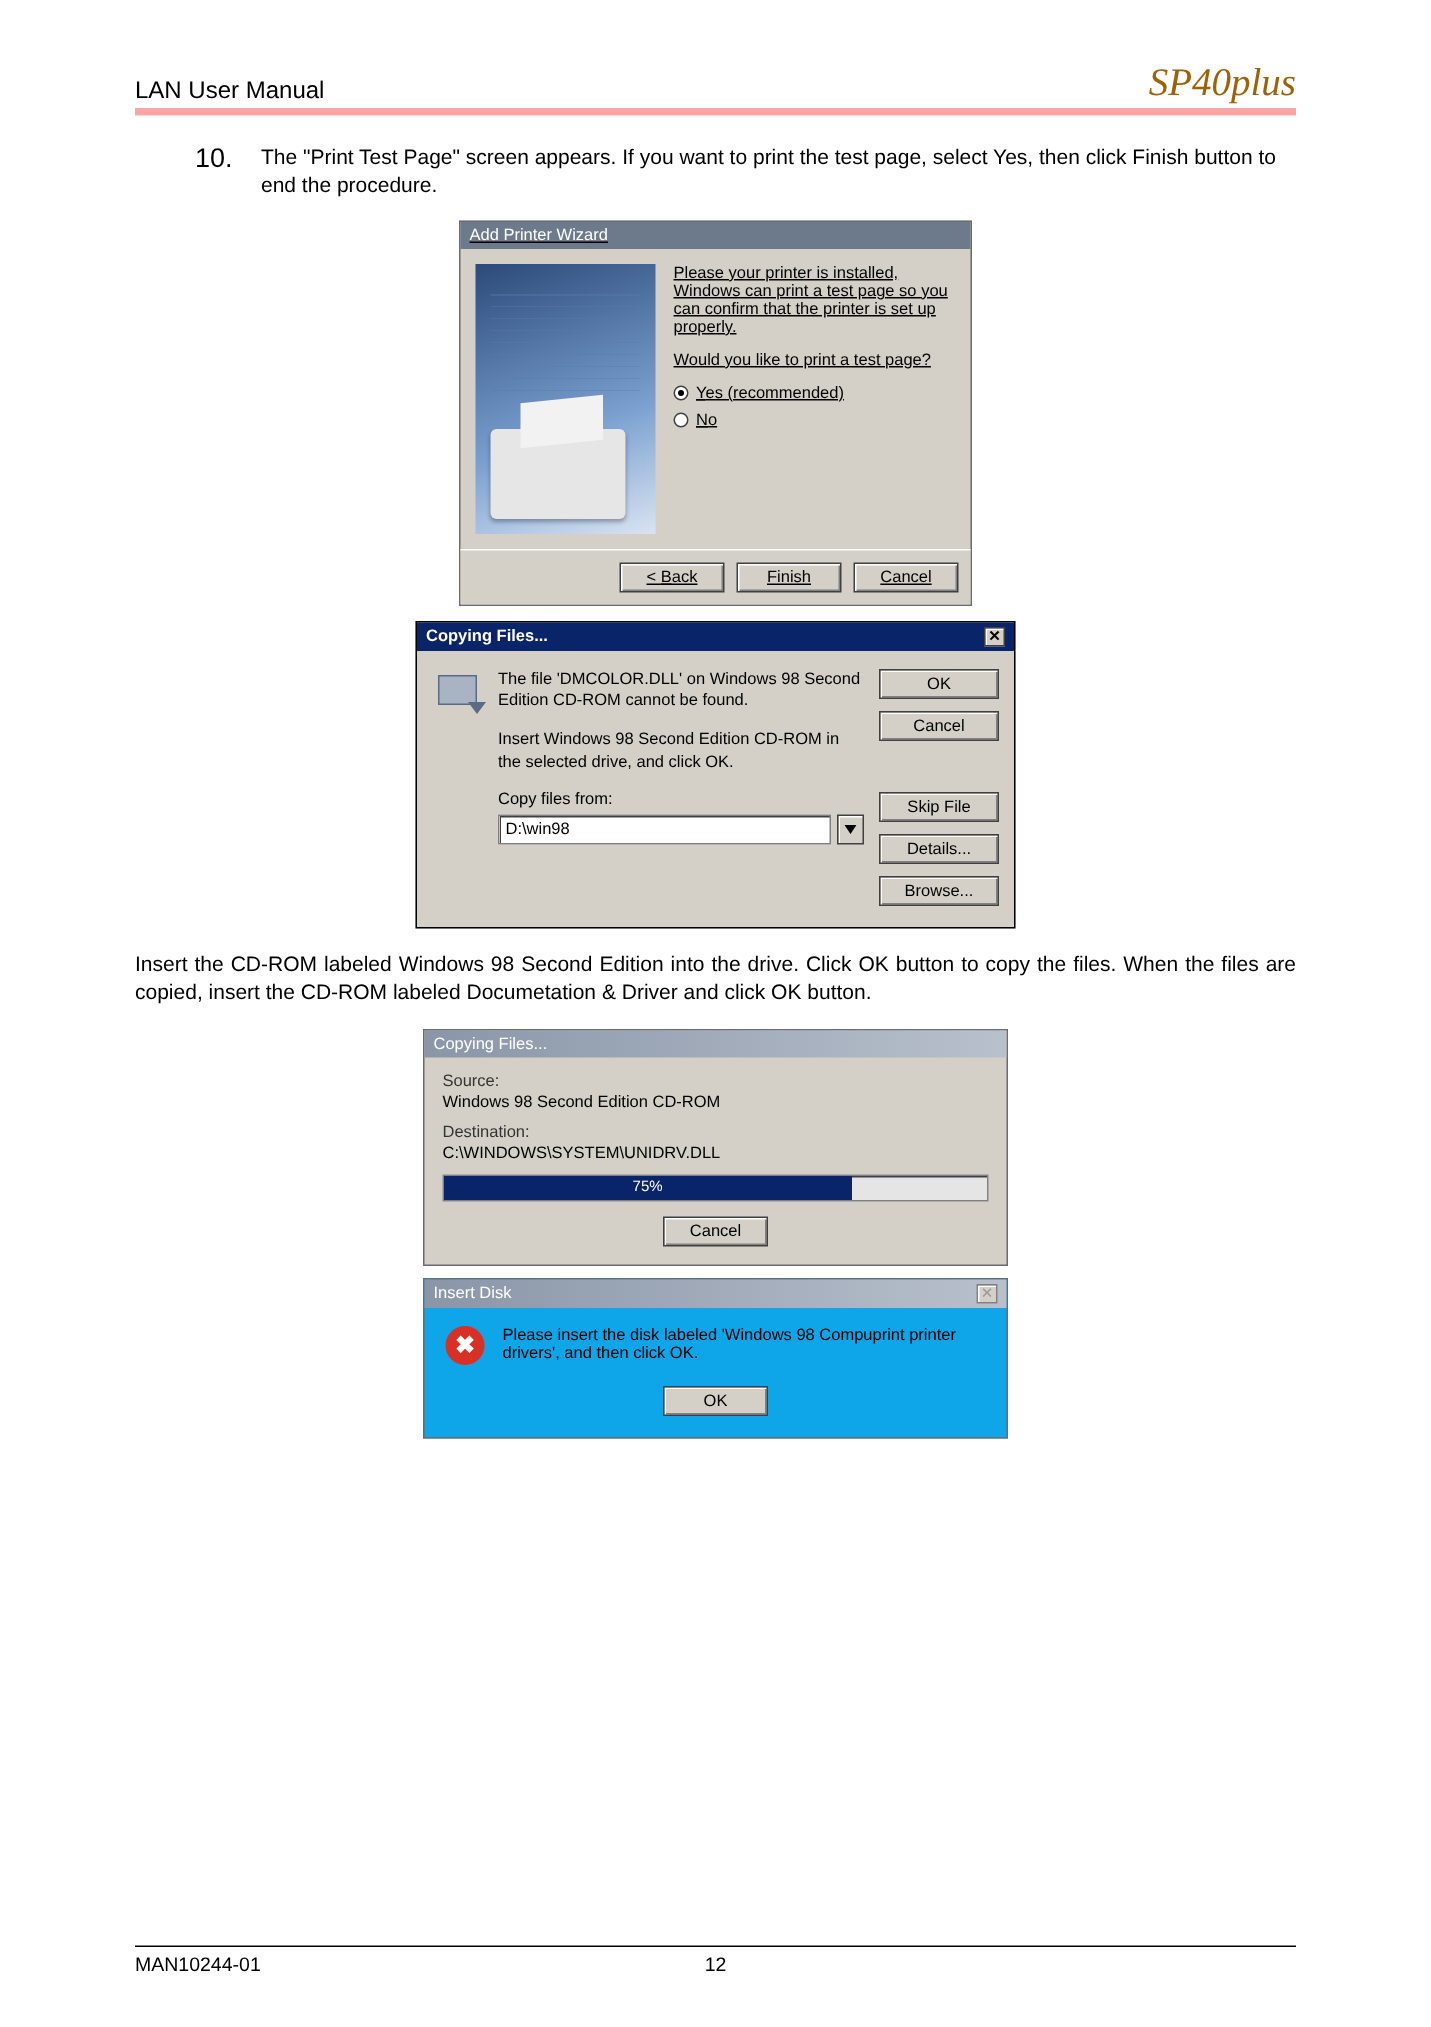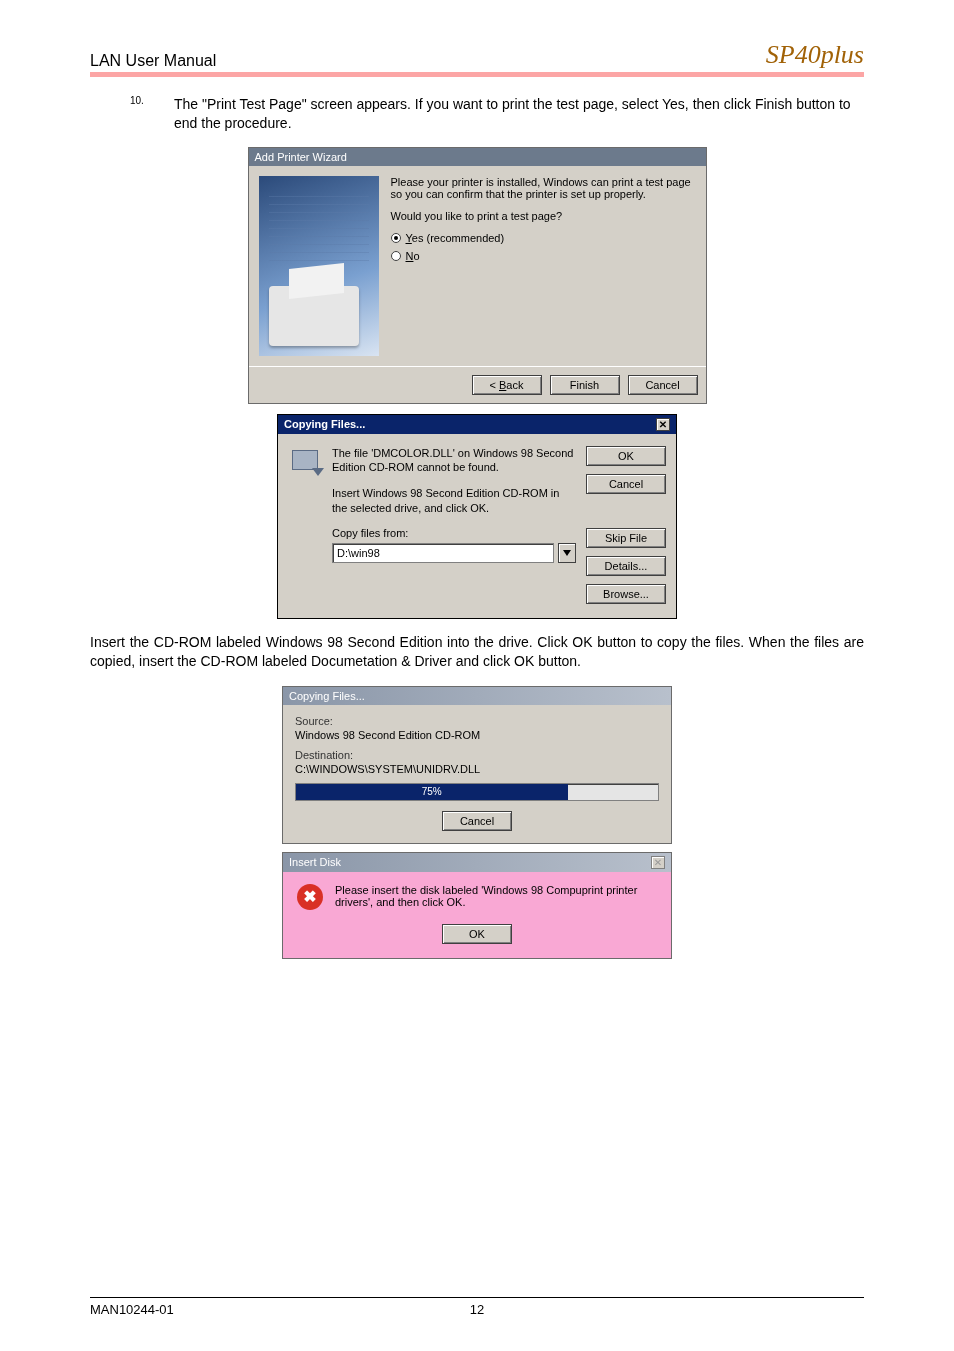--- a/index.html
+++ b/index.html
@@ -2,26 +2,26 @@
 <html><head>
 <meta charset="utf-8">
 <style>
   * { box-sizing: border-box; margin: 0; padding: 0; }
   html, body { width: 954px; height: 1351px; background: #ffffff; font-family: Arial, Helvetica, sans-serif; color: #000; }
   .page { padding: 40px 90px 30px 90px; position: relative; height: 100%; }
   .header-row { display: flex; justify-content: space-between; align-items: flex-end; border-bottom: 5px solid #fca5a5; padding-bottom: 2px; margin-bottom: 18px; }
   .manual-title { font-size: 16px; color: #000; }
   .brand { font-family: 'Brush Script MT', cursive; font-style: italic; font-size: 26px; color: #a16207; }
   .step-block { display: flex; gap: 16px; margin-bottom: 14px; padding-left: 40px; }
-  .step-num { min-width: 28px; font-size: 10px; }
+  .step-num { min-width: 28px; font-size: 18px; }
   .step-text { font-size: 14px; line-height: 1.35; }
   .para { font-size: 14px; line-height: 1.4; margin: 14px 0; text-align: justify; }
 
   
-  .wizard { width: 459px; margin: 0 auto 10px auto; border: 1px solid #6b6b6b; background: #d4d0c8; font-size: 11px; color: #000; }
+  .wizard { width: 342px; margin: 0 auto 10px auto; border: 1px solid #6b6b6b; background: #d4d0c8; font-size: 11px; color: #000; text-decoration: underline; }
   .wizard .titlebar { background: #6c7a8c; color: #fff; padding: 3px 6px; font-size: 11px; }
   .wizard .body { display: flex; padding: 10px; gap: 12px; }
   .wizard .side-img { width: 120px; height: 180px; background: linear-gradient(160deg,#2b4a7a 0%,#7aa0d0 60%,#d9e4f2 100%); position: relative; overflow: hidden; }
   .wizard .side-img .printer { position: absolute; bottom: 10px; left: 10px; width: 90px; height: 60px; background: #e6e6e6; border-radius: 4px; box-shadow: 0 2px 3px rgba(0,0,0,.3); }
   .wizard .side-img .printer:before { content: ""; position: absolute; top: -20px; left: 20px; width: 55px; height: 30px; background: #f2f2f2; transform: skewY(-6deg); }
   .wizard .side-img .lines { position: absolute; top: 20px; left: 10px; right: 10px; height: 70px; background: repeating-linear-gradient(#5b7aa8,#5b7aa8 1px,transparent 1px,transparent 8px); opacity: .4; }
   .wizard .content { flex: 1; }
   .wizard .content p { margin-bottom: 10px; }
   .wizard .radio-group { margin-top: 6px; }
   .wizard .radio-row { display: flex; align-items: center; gap: 5px; margin-bottom: 6px; }
@@ -54,21 +54,21 @@
   .progress-stack { width: 390px; margin: 6px auto 0 auto; font-size: 11px; }
   .progwin { border: 1px solid #6b6b6b; background: #d4d0c8; }
   .progwin .titlebar2 { background: linear-gradient(90deg,#8a96a8,#b8c0cc); color: #fff; padding: 3px 6px; font-size: 11px; }
   .progwin .pbody { padding: 10px 12px 12px 12px; }
   .progwin .pbody .lbl { color: #333; margin-bottom: 2px; }
   .progwin .pbody .val { margin-bottom: 8px; }
   .progressbar { height: 18px; border: 1px solid #808080; box-shadow: inset 1px 1px 0 #404040; background: #e5e5e5; position: relative; margin-top: 6px; }
   .progressbar .fill { position: absolute; left: 0; top: 0; bottom: 0; background: #0a246a; display: flex; align-items: center; justify-content: center; color: #fff; font-size: 10px; }
   .progwin .cancel-row { display: flex; justify-content: center; margin-top: 10px; }
 
-  .insertdisk { border: 1px solid #6b6b6b; background: #f9a8d4; margin-top: 8px; }
+  .insertdisk { border: 1px solid #6b6b6b; background: #0ea5e9; margin-top: 8px; }
   .insertdisk .titlebar3 { background: linear-gradient(90deg,#8a96a8,#b8c0cc); color: #fff; padding: 3px 6px; font-size: 11px; display: flex; justify-content: space-between; align-items: center; }
   .insertdisk .titlebar3 .xg { width: 14px; height: 13px; background: #d4d0c8; color: #999; display: flex; align-items: center; justify-content: center; font-size: 10px; border: 1px solid #808080; box-shadow: inset 1px 1px 0 #fff; }
   .insertdisk .ibody { padding: 12px 14px 14px 14px; }
   .insertdisk .irow { display: flex; gap: 12px; align-items: flex-start; }
   .err-icon { width: 26px; height: 26px; border-radius: 50%; background: #d93025; display: flex; align-items: center; justify-content: center; color: #fff; font-weight: bold; font-size: 16px; }
   .insertdisk .ok-row { display: flex; justify-content: center; margin-top: 14px; }
 
   .footer { position: absolute; bottom: 34px; left: 90px; right: 90px; border-top: 1px solid #000; padding-top: 4px; font-size: 13px; display: flex; justify-content: space-between; }
   .footer .pg { position: absolute; left: 50%; transform: translateX(-50%); }
 </style>

